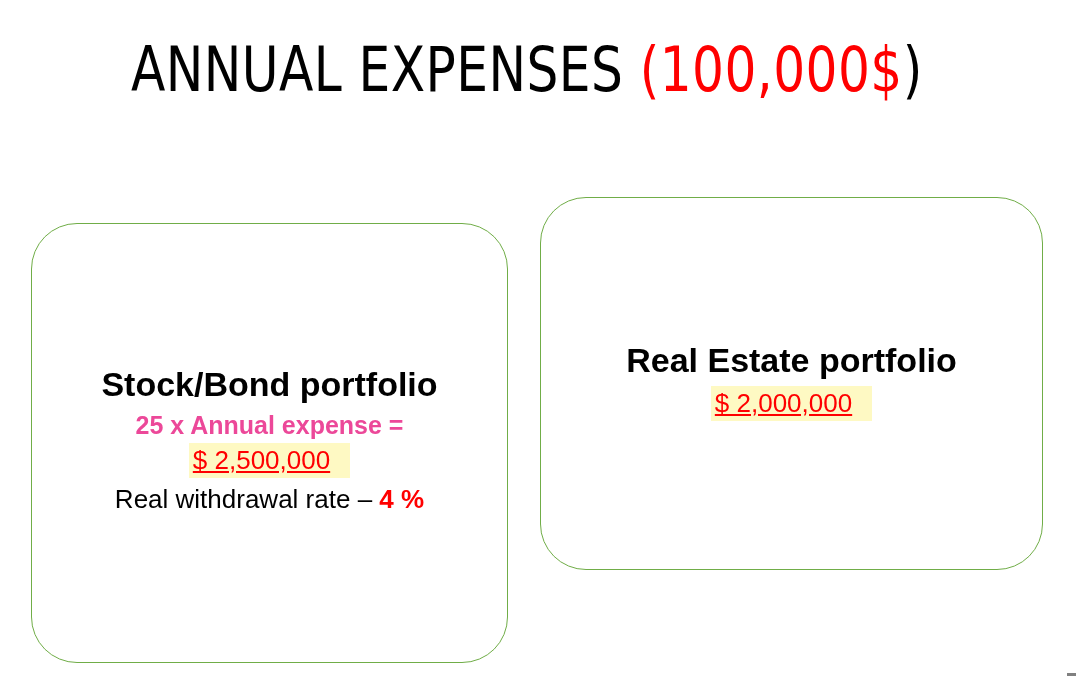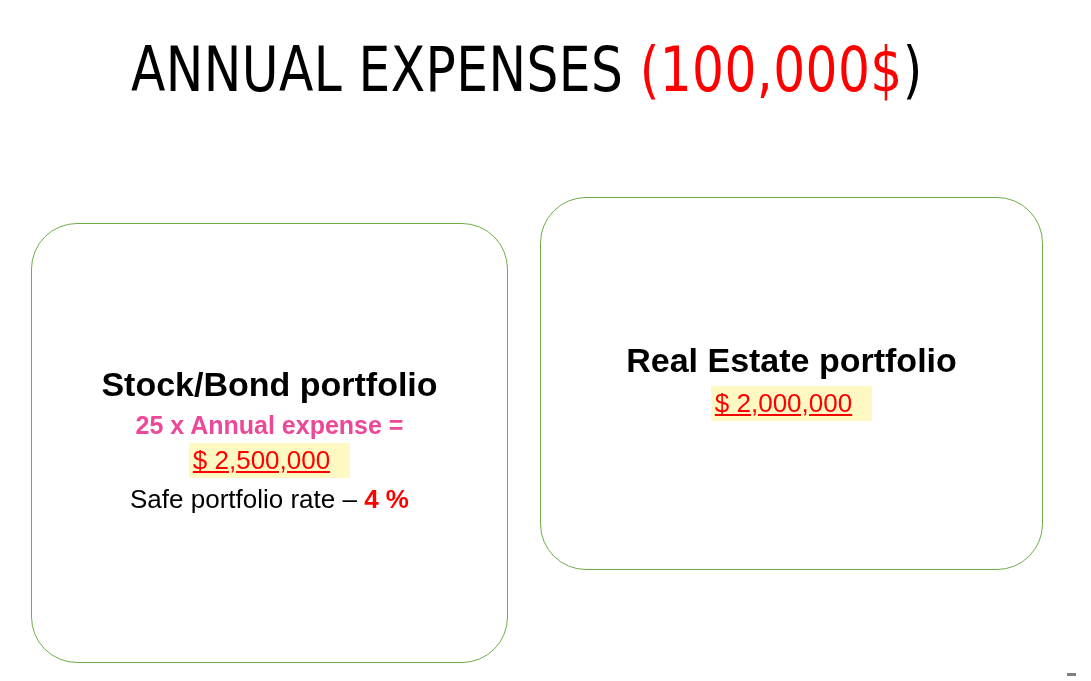--- a/index.html
+++ b/index.html
@@ -122,21 +122,21 @@
 </head>
 <body>
 
 <div id="slide-title"><span>ANNUAL EXPENSES </span><span class="amount-red">(100,000$</span><span class="paren-black">)</span></div>
 
 <div class="card" id="card-stock-bond">
   <div class="card-body">
     <p class="card-heading">Stock/Bond portfolio</p>
     <p class="card-line-multiplier">25 x Annual expense =</p>
     <p class="card-line-amount"><span class="hl">$ 2,500,000</span></p>
-    <p class="card-line-rate"><span>Safe portfolio rate – </span><span class="pct">4 %</span></p>
+    <p class="card-line-rate"><span>Real withdrawal rate – </span><span class="pct">4 %</span></p>
   </div>
 </div>
 
 <div class="card" id="card-real-estate">
   <div class="card-body">
     <p class="card-heading">Real Estate portfolio</p>
     <p class="card-line-amount"><span class="hl">$ 2,000,000</span></p>
   </div>
 </div>
 

